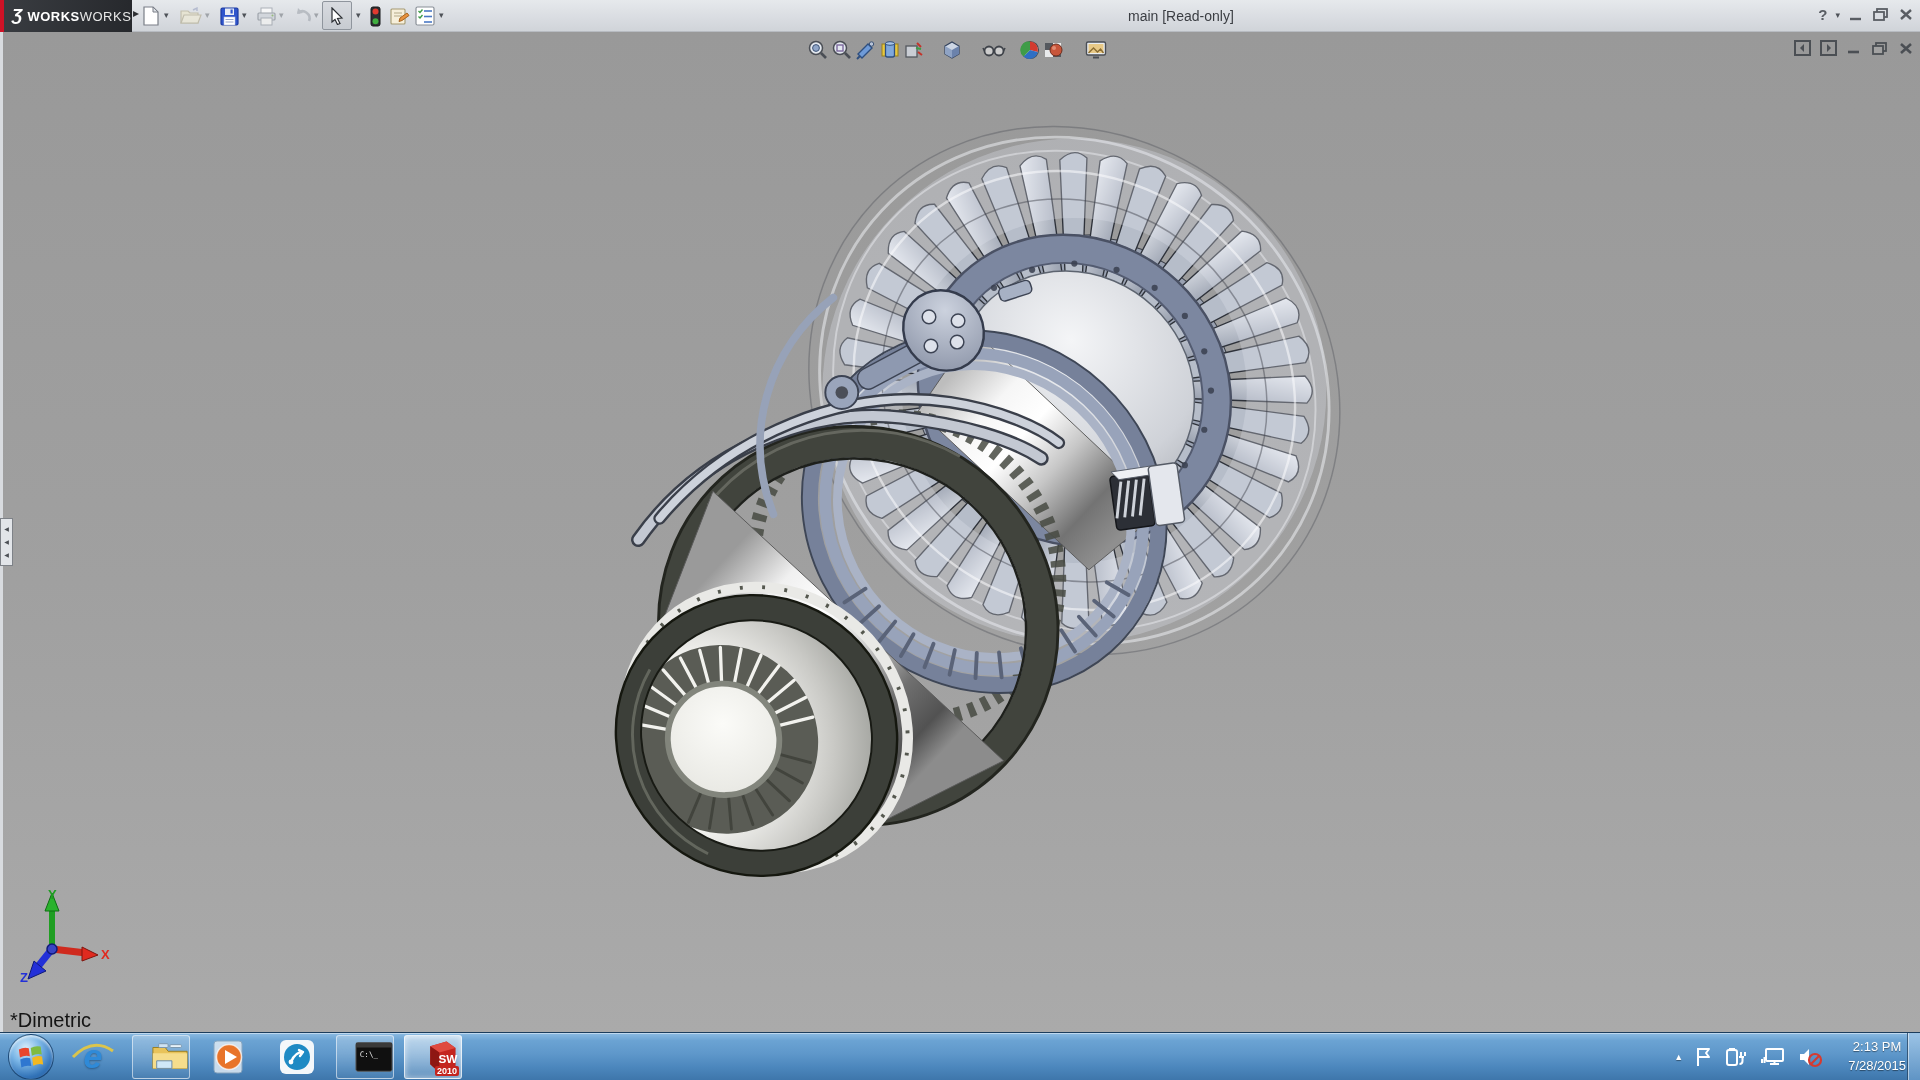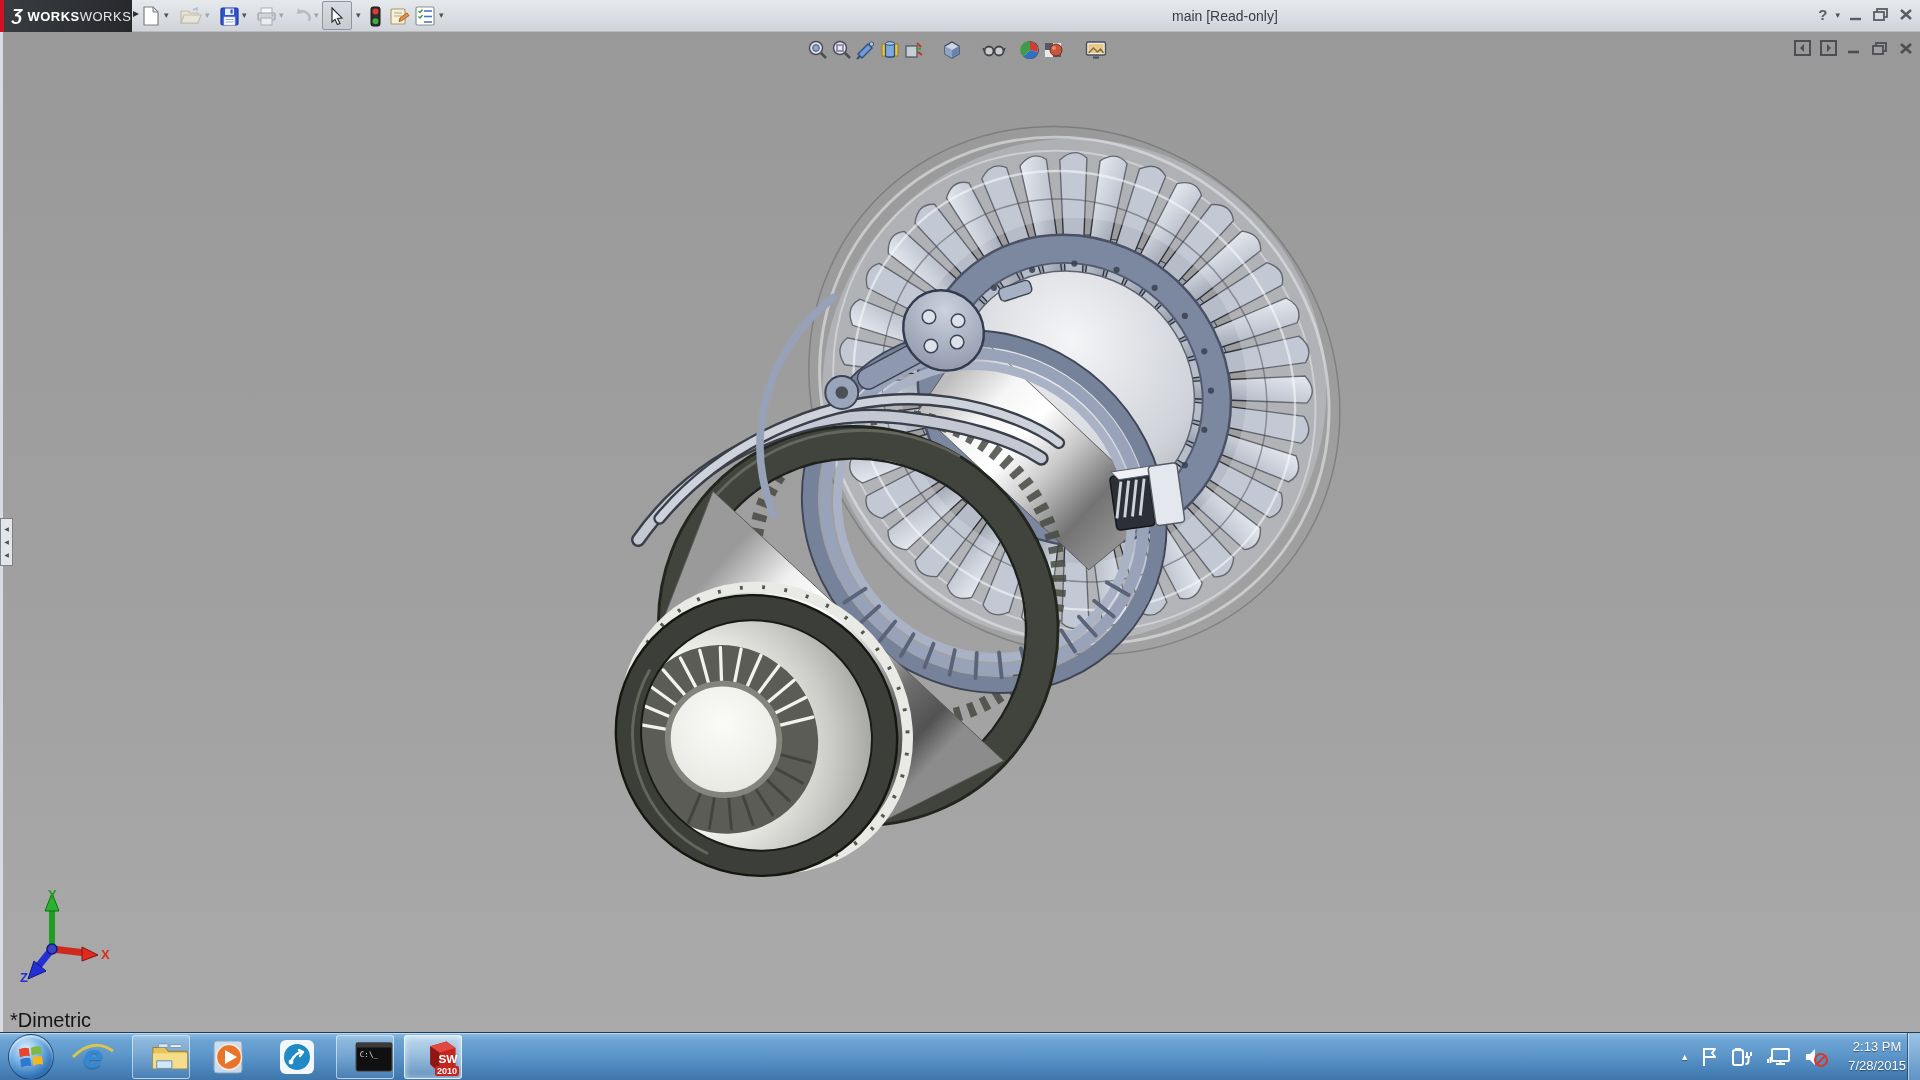--- a/index.html
+++ b/index.html
@@ -17,21 +17,21 @@
   .brand-mark { font-size:17px; font-weight:bold; font-style:italic; margin-right:5px; }
   .brand-bold { font-size:13px; font-weight:bold; letter-spacing:.5px; }
   .brand-light { font-size:13px; font-weight:300; letter-spacing:.5px; color:#e8e8e8; }
   .brand-expander { position:absolute; left:133px; top:6px; font-size:12px; color:#2c2e32; }
   .tb-icon { position:absolute; top:5px; width:22px; height:22px; display:flex; align-items:center; justify-content:center; }
   .tb-caret { position:absolute; top:10px; font-size:9px; color:#4e5258; }
   .tb-caret.dim { color:#9fa3a9; }
   .select-box { position:absolute; left:322px; top:1px; width:30px; height:29px;
     background:linear-gradient(180deg,#d8dbe0,#c7cbd1); border:1px solid #8f959d; border-radius:2px;
     display:flex; align-items:center; justify-content:center; }
-  .win-title { position:absolute; left:1172px; top:8px; font-size:14px; color:#3b3e43; }
+  .win-title { position:absolute; left:1128px; top:8px; font-size:14px; color:#3b3e43; }
   .app-ctrls { position:absolute; right:6px; top:6px; display:flex; align-items:center; gap:8px; color:#595d63; }
   .help-q { font-size:15px; font-weight:bold; color:#595d63; }
 
   
   .viewport { position:absolute; top:32px; left:0; width:1920px; height:1000px;
     background:linear-gradient(180deg,#999999 0%,#a0a0a0 55%,#aaaaaa 100%); overflow:hidden; }
   .left-strip { position:absolute; left:0; top:0; width:3px; height:1000px; background:#d8dbdf; }
   .panel-tab { position:absolute; left:0; top:486px; width:13px; height:48px; background:#e2e5e9;
     border:1px solid #7e8288; display:flex; flex-direction:column; align-items:center; justify-content:space-around; padding:3px 0; }
   .panel-tab span { font-size:6px; color:#4c5056; line-height:1; }
@@ -48,21 +48,21 @@
     background:linear-gradient(180deg,#8cbbe2 0%,#6ba3d3 16%,#5e97ca 45%,#4c87bd 72%,#3e76ab 100%);
     border-top:1px solid #1c3d5c; box-shadow:inset 0 1px 0 rgba(255,255,255,.45); display:flex; align-items:center; z-index:50; }
   .start-orb { position:relative; width:46px; height:46px; margin-left:8px; border-radius:50%;
     background:radial-gradient(circle at 38% 30%, #d9edfb 0%, #7db8e8 35%, #3273b8 70%, #1d4f8e 100%);
     border:1px solid rgba(10,40,70,.6); box-shadow:inset 0 2px 3px rgba(255,255,255,.7); display:flex; align-items:center; justify-content:center; }
   .task-btn { position:relative; width:58px; height:44px; margin-left:10px; border-radius:3px;
     display:flex; align-items:center; justify-content:center; }
   .task-btn.open { border:1px solid rgba(255,255,255,.55); background:linear-gradient(180deg,rgba(255,255,255,.25),rgba(255,255,255,.05));padding-left:18px; }
   .task-btn.active { border:1px solid rgba(255,255,255,.75); background:linear-gradient(180deg,rgba(255,255,255,.55),rgba(255,255,255,.18)); box-shadow:inset 0 0 6px rgba(255,255,255,.6); }
   .tray { position:absolute; right:14px; top:0; height:48px; display:flex; align-items:center; gap:11px; }
-  .clock { text-align:center; color:#ffffff; font-size:13px; line-height:1.45; text-shadow:0 1px 1px rgba(0,0,0,.45); margin-left:8px; }
+  .clock { text-align:center; color:#ffffff; font-size:13px; line-height:1.45; text-shadow:0 1px 1px rgba(0,0,0,.45); margin-left:14px; }
   .show-desktop { position:absolute; right:0; top:0; width:13px; height:48px;
     background:linear-gradient(180deg,#9cc4e6,#5e93c4); border-left:1px solid rgba(20,50,80,.7);
     box-shadow:inset 1px 0 0 rgba(255,255,255,.5); }
   .tray-arrow { color:#fff; font-size:9px; text-shadow:0 1px 1px rgba(0,0,0,.4); }
 </style>
 </head>
 <body>
 
 <div class="screen">
 

